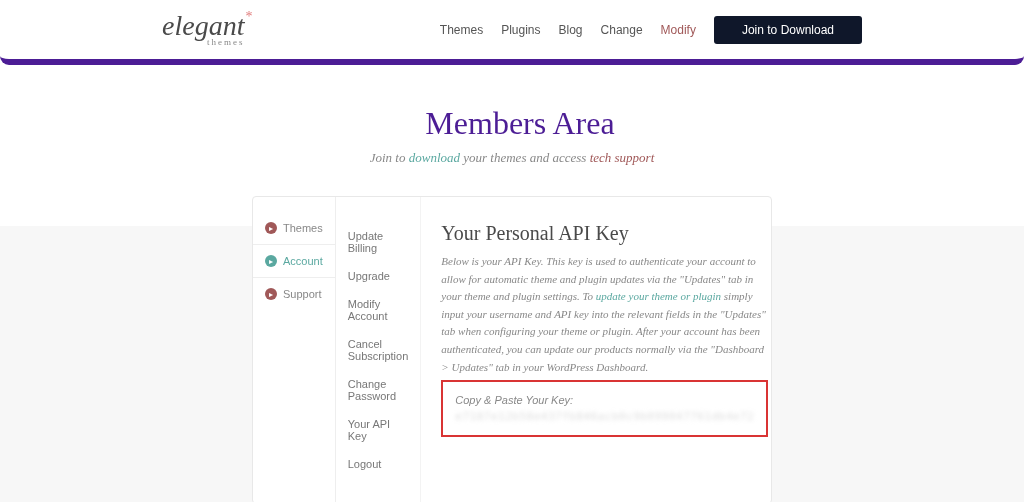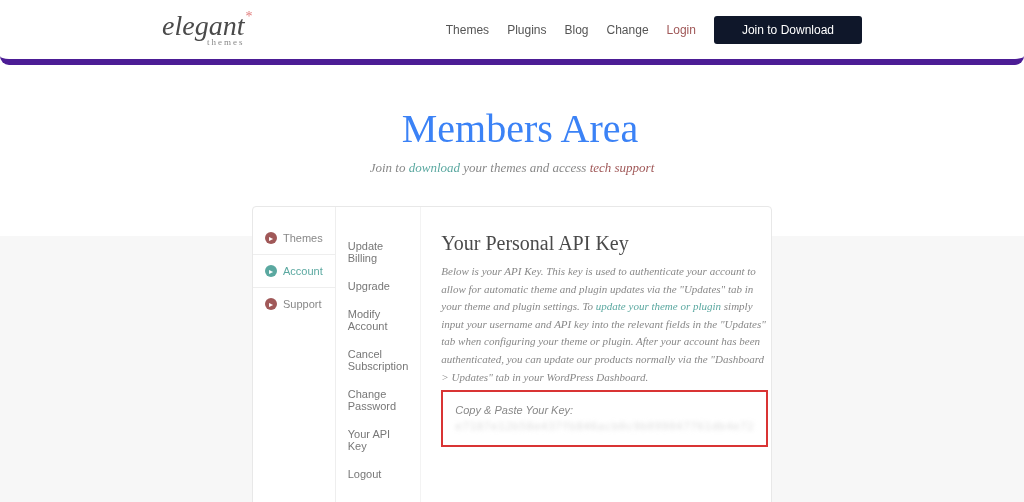--- a/index.html
+++ b/index.html
@@ -67,22 +67,22 @@
       font-family: Liberation Sans, sans-serif;
     }
     
     .hero {
       text-align: center;
       padding: 40px 0 30px;
     }
     .hero h1 {
       font-family: Georgia, serif;
       font-weight: normal;
-      font-size: 40px;
-      color: #3b82f6;
+      font-size: 32px;
+      color: #4c1d95;
       margin-left: 16px;
     }
     .hero p {
       font-style: italic;
       color: #888;
       font-size: 13px;
       margin-top: 8px;
     }
     .hero p .download { color: #5aa8a0; }
     .hero p .tech { color: #a05858; }
@@ -200,21 +200,21 @@
   <div class="header-inner">
     <div class="logo">
       <span>elegant</span><span class="asterisk">*</span>
       <span class="subtitle">themes</span>
     </div>
     <nav class="nav">
       <a>Themes</a>
       <a>Plugins</a>
       <a>Blog</a>
       <a>Change</a>
-      <a class="login">Login</a>
+      <a class="login">Modify</a>
       <button class="join-btn">Join to Download</button>
     </nav>
   </div>
 </header>
 
 <section class="hero">
   <h1>Members Area</h1>
   <p>
     <span>Join to </span><span class="download">download</span><span> your themes and access </span><span class="tech">tech support</span>
   </p>

